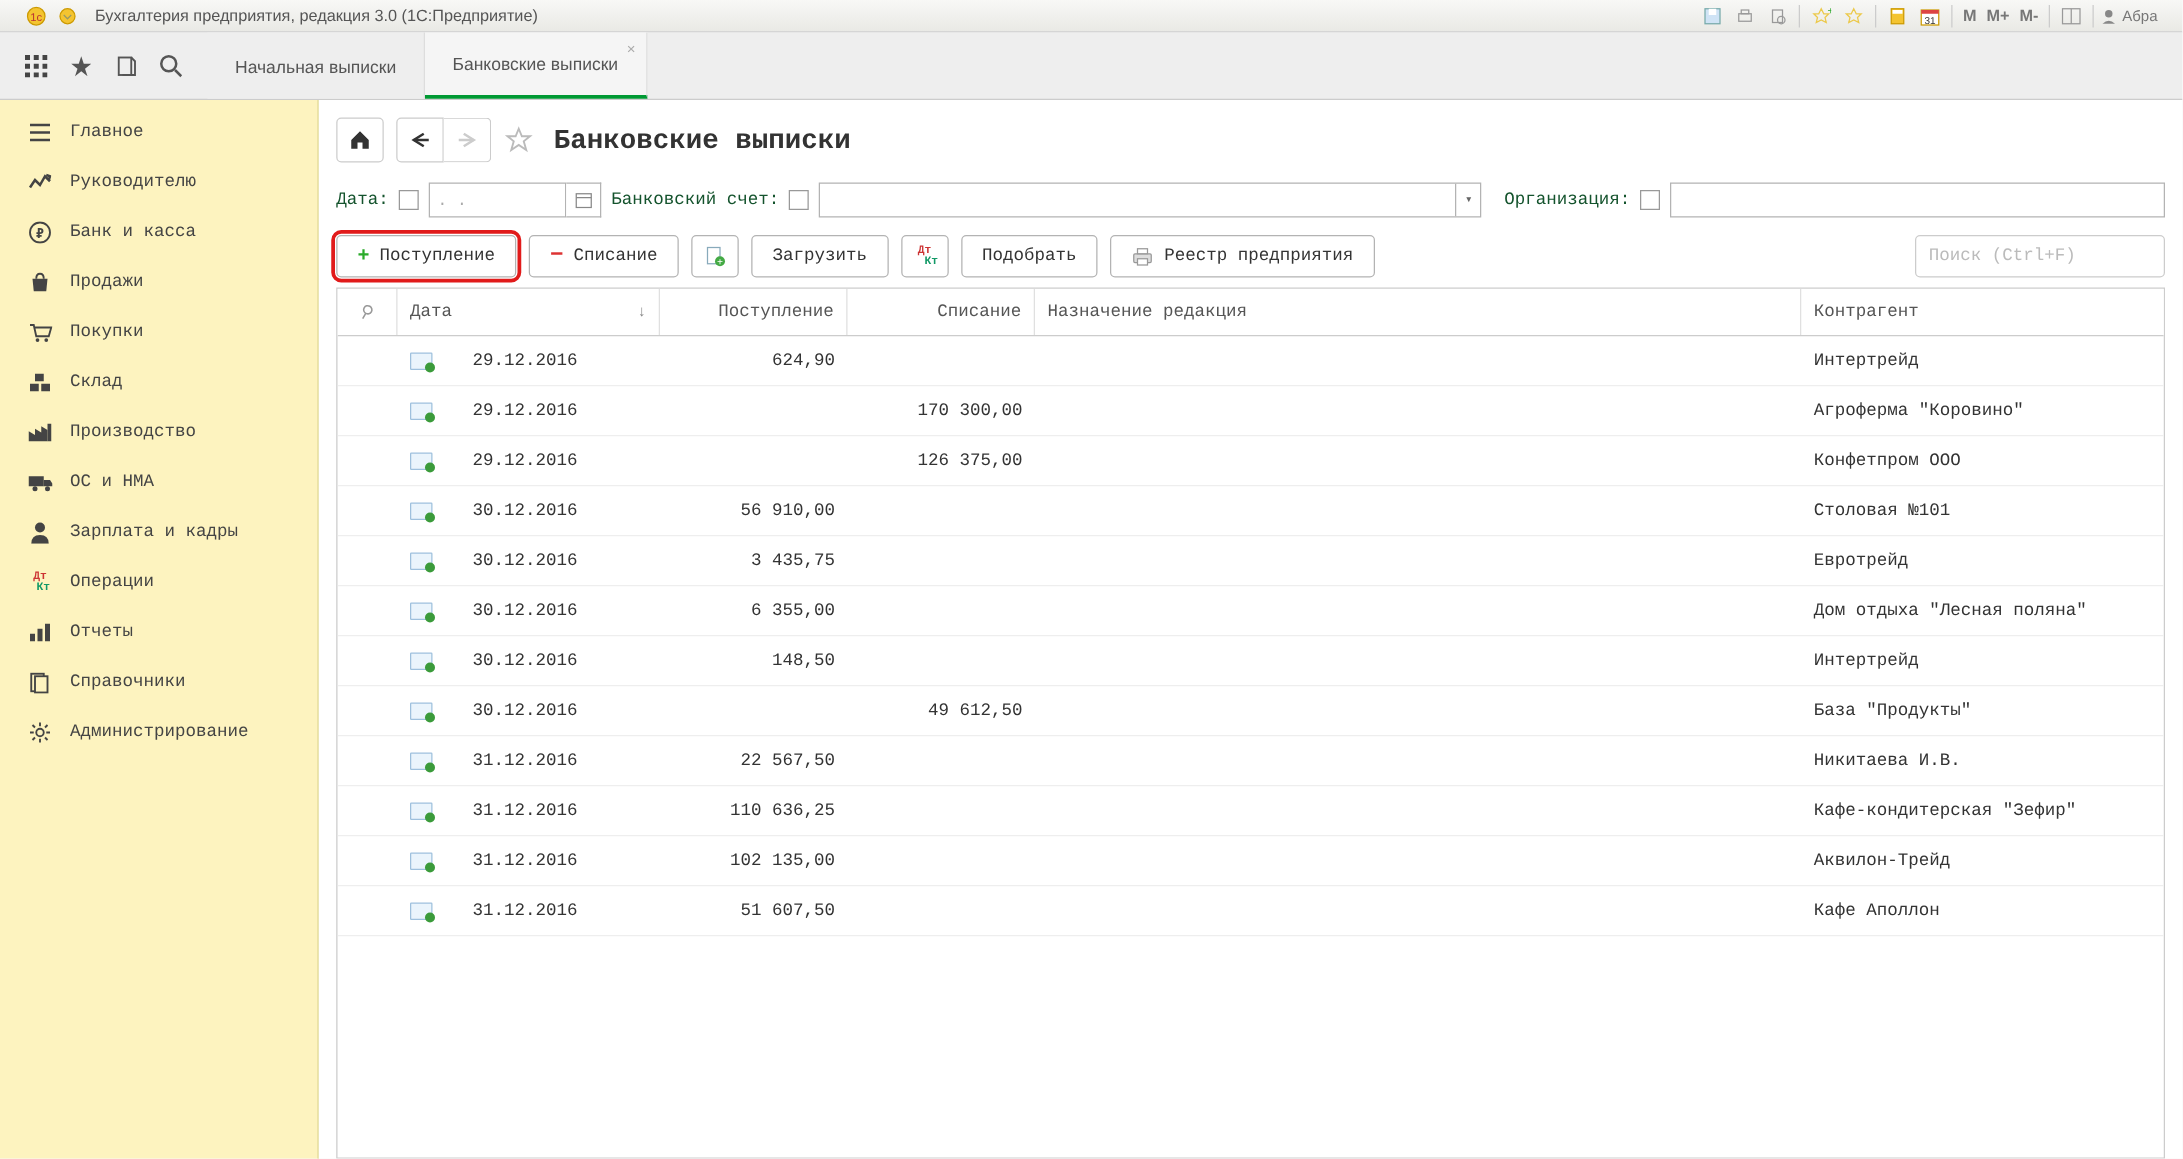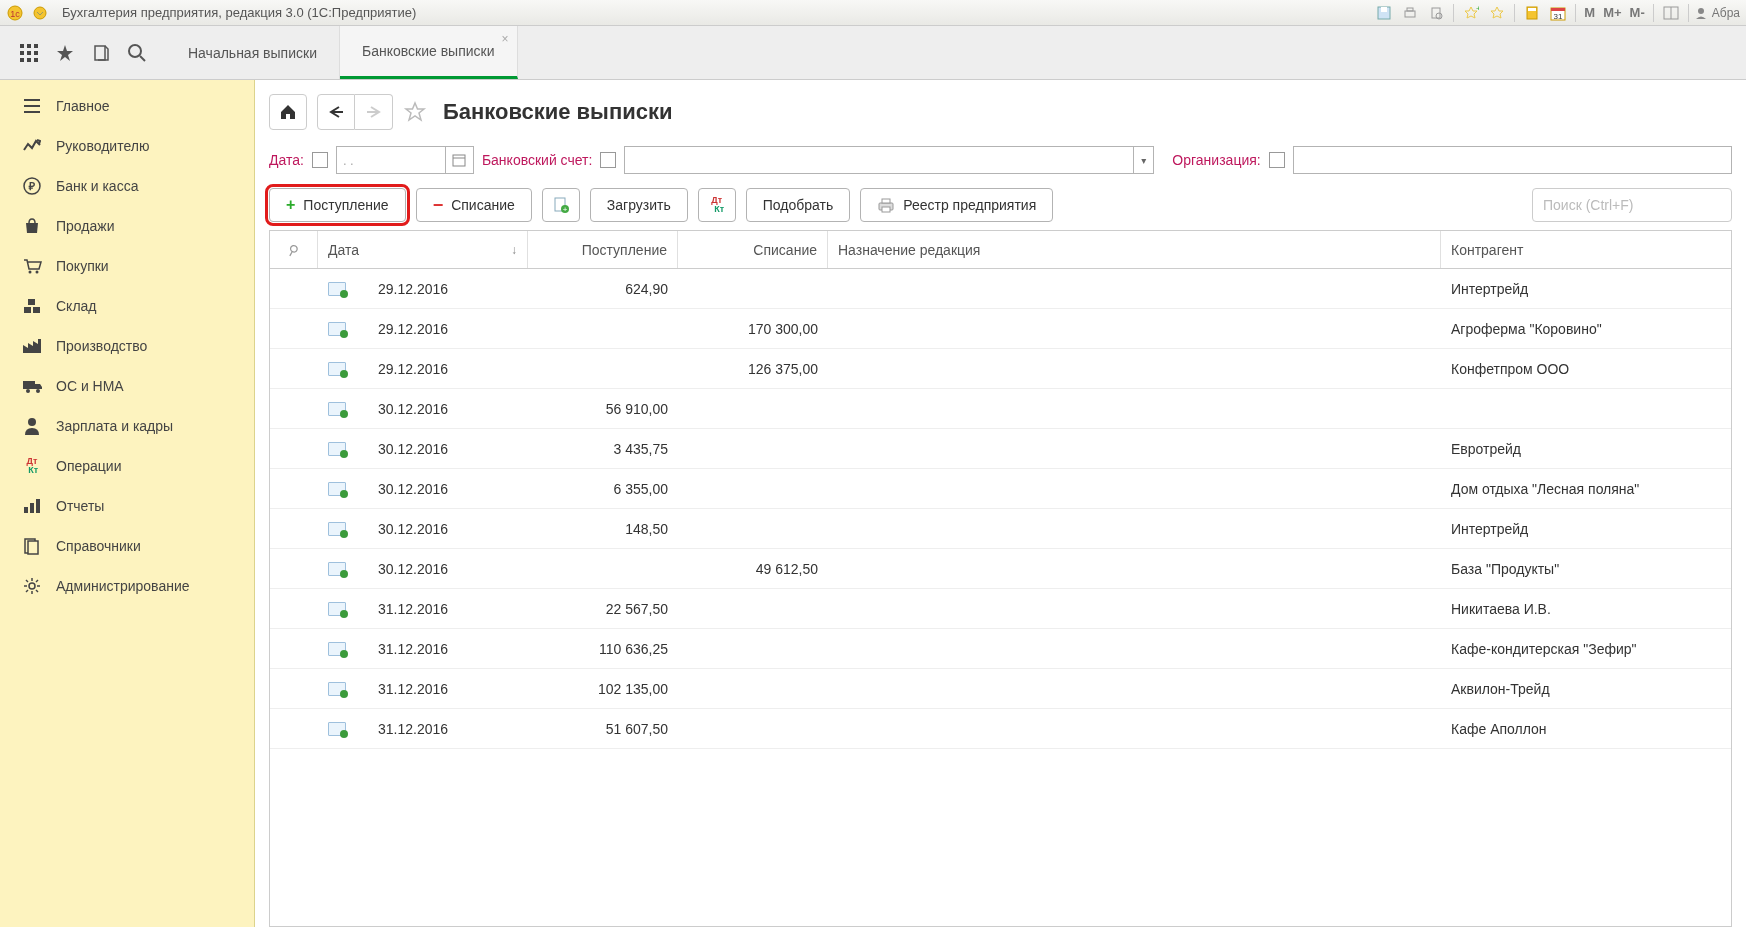--- a/index.html
+++ b/index.html
@@ -1,46 +1,46 @@
 <!DOCTYPE html>
 <html><head>
 <meta charset="utf-8">
 <style>
   * { box-sizing: border-box; }
   body { margin:0; font-family: Arial, sans-serif; font-size:14px; color:#333; background:#f5f5f5; overflow:hidden;}
-  .titlebar { height:26px; background:linear-gradient(#f8f8f6,#e9e9e5); border-bottom:1px solid #ccc; display:flex; align-items:center; padding:0 6px; font-size:13px; color:#555;}
+  .titlebar { height:26px; background:linear-gradient(#f8f8f6,#e9e9e5); border-bottom:1px solid #ccc; display:flex; align-items:center; padding:0 20px; font-size:13px; color:#555;}
   .titlebar .tb-left { display:flex; align-items:center; gap:4px;}
   .titlebar .tb-icon { width:18px; height:18px; display:flex; align-items:center; justify-content:center;}
   .titlebar .tb-right { margin-left:auto; display:flex; align-items:center; gap:2px;}
   .titlebar .tbtn { width:24px; height:20px; display:flex; align-items:center; justify-content:center; color:#777; font-size:12px; border-radius:2px;}
   .titlebar .sep{width:1px;height:18px;background:#ccc;margin:0 3px}
   .mtxt{font-weight:bold;color:#777;font-size:13px;padding:0 3px}
 
   .topbar { height:54px; background:#eee; border-bottom:1px solid #ccc; display:flex; align-items:stretch;}
   .topbar .tools { display:flex; align-items:center; gap:14px; padding:0 18px;}
   .topbar .tool-icon{width:22px;height:22px;display:flex;align-items:center;justify-content:center;color:#555;}
   .tabs{display:flex;align-items:flex-end;height:100%;}
   .tab{height:100%;padding:0 22px;display:flex;align-items:center;border-right:1px solid #ddd;color:#555;position:relative;cursor:pointer;background:#eee;}
   .tab.active{background:#f5f5f5;border-bottom:3px solid #009933;}
   .tab .close{margin-left:14px;color:#aaa;font-size:12px;position:absolute;top:6px;right:8px;}
 
-  .body{display:flex;height:calc(927px - 26px - 54px);}
+  .body{display:flex;height:calc(927px - 26px - 54px);font-family:Liberation Mono, monospace;}
   .sidebar{width:255px;background:#fdf3bf;border-right:1px solid #dcd38c;padding-top:6px;}
   .side-item{display:flex;align-items:center;gap:14px;padding:10px 22px;color:#444;cursor:pointer;}
   .side-icon{width:20px;height:20px;display:flex;align-items:center;justify-content:center;color:#555}
 
   .main{flex:1;background:#fff;padding:14px 14px 0 14px;overflow:hidden;display:flex;flex-direction:column}
   .page-head{display:flex;align-items:center;gap:10px;margin-bottom:16px;}
   .icon-btn{width:38px;height:36px;border:1px solid #ccc;border-radius:4px;background:#fff;display:flex;align-items:center;justify-content:center;cursor:pointer;color:#555}
   .icon-btn.disabled{color:#bbb}
   .page-title{font-size:22px;font-weight:bold;color:#333;margin-left:6px}
   .star-outline{color:#bbb;font-size:22px}
 
   .filter-row{display:flex;align-items:center;gap:8px;margin-bottom:14px;}
-  .lbl{color:#be185d}
+  .lbl{color:#14532d}
   .chk{width:16px;height:16px;border:1px solid #999;background:#fff}
   .date-input{width:110px;height:28px;border:1px solid #b3b3b3;background:#fff;display:flex;align-items:center;padding:0 6px;color:#aaa;font-size:13px}
   .date-btn{width:28px;height:28px;border:1px solid #b3b3b3;border-left:none;display:flex;align-items:center;justify-content:center;background:#fff}
   .combo{height:28px;border:1px solid #b3b3b3;background:#fff;display:flex;align-items:center}
   .combo .combo-body{flex:1}
   .combo .drop{width:20px;border-left:1px solid #b3b3b3;height:100%;display:flex;align-items:center;justify-content:center;color:#666;font-size:10px}
 
   .toolbar-row{display:flex;align-items:center;gap:10px;margin-bottom:8px}
   .btn{height:34px;border:1px solid #b3b3b3;border-radius:4px;background:#fff;display:flex;align-items:center;padding:0 16px;gap:8px;cursor:pointer;color:#333}
   .btn.highlight{outline:3px solid #e11b1b;outline-offset:1px}
@@ -493,20 +493,21 @@
           </div>
           <div class="grow">
             <div class="gc gc-clip"></div>
             <div class="gc" style="width:50px">
               <span class="row-icn"></span>
             </div>
             <div class="gc gc-date">30.12.2016</div>
             <div class="gc gc-in num">56 910,00</div>
             <div class="gc gc-out num"></div>
             <div class="gc gc-purpose"></div>
+            <div class="gc gc-contr">Столовая №101</div>
           </div>
           <div class="grow">
             <div class="gc gc-clip"></div>
             <div class="gc" style="width:50px">
               <span class="row-icn"></span>
             </div>
             <div class="gc gc-date">30.12.2016</div>
             <div class="gc gc-in num">3 435,75</div>
             <div class="gc gc-out num"></div>
             <div class="gc gc-purpose"></div>

